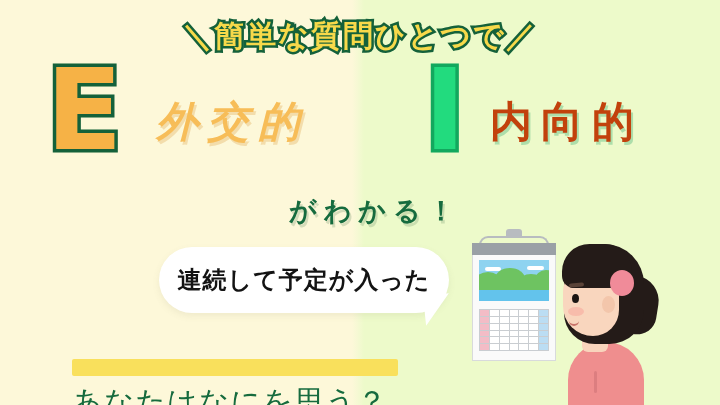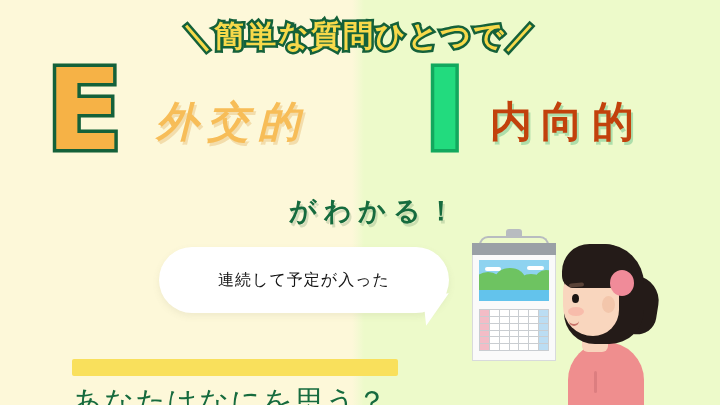--- a/index.html
+++ b/index.html
@@ -121,22 +121,22 @@
     transform: rotate(-6deg);
     transform-origin: top left;
   }
   .bubble-text {
     position: absolute;
     left: 159px; top: 247px;
     width: 290px; height: 66px;
     display: flex;
     align-items: center;
     justify-content: center;
-    font-size: 16px;
-    font-weight: 400;
+    font-size: 24px;
+    font-weight: 700;
     letter-spacing: 1px;
     color: #131313;
     white-space: nowrap;
   }
 
   
   .bottom-wrap {
     position: absolute;
     left: 72px; top: 337px;
     height: 42px;

